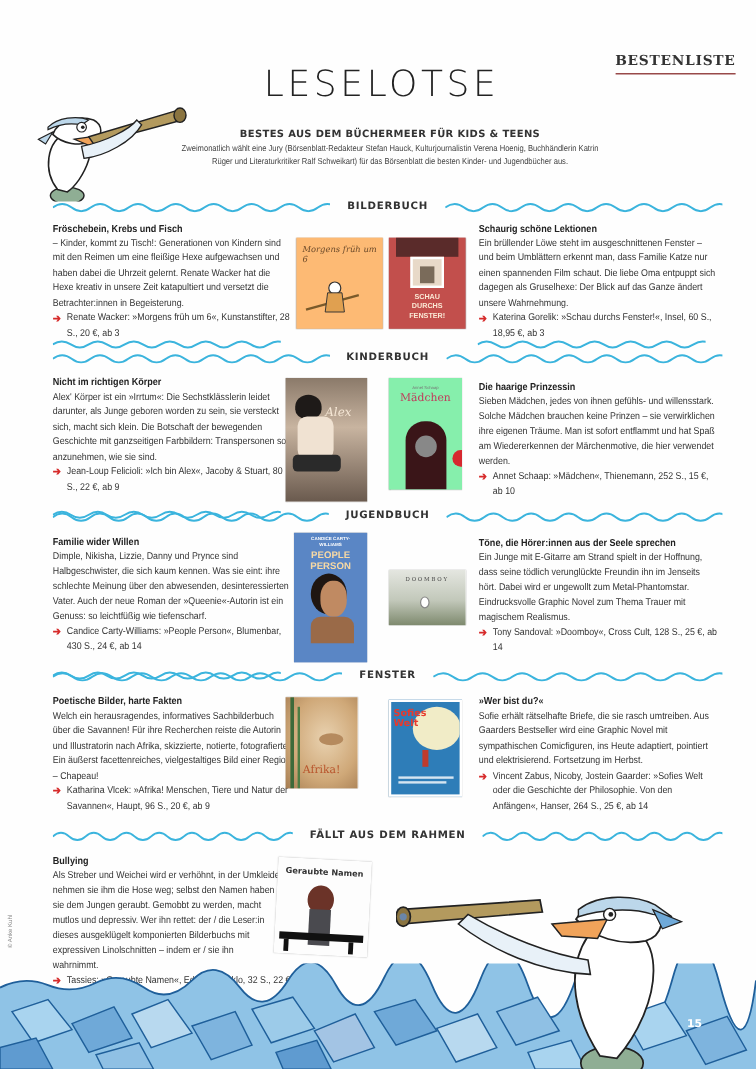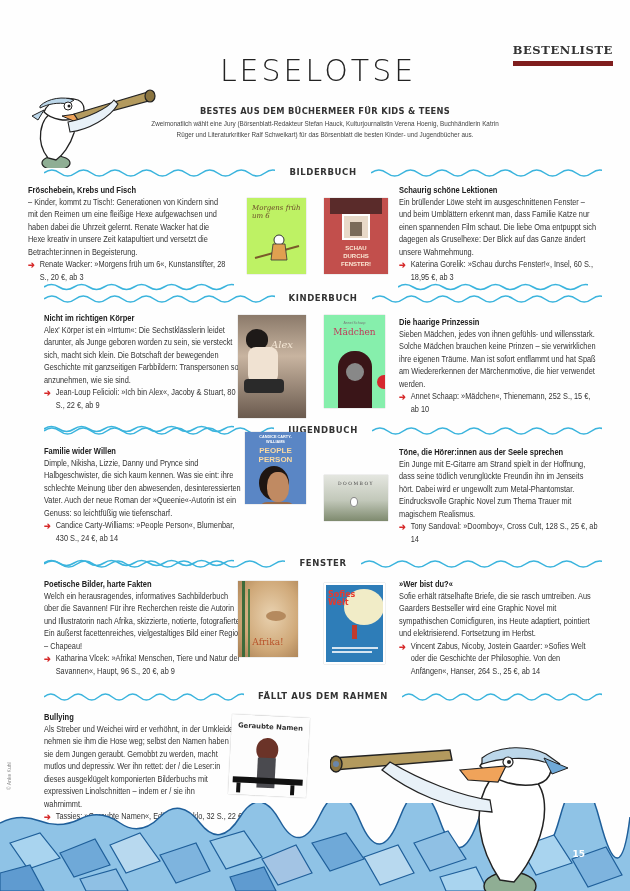--- a/index.html
+++ b/index.html
@@ -1,19 +1,19 @@
 <!DOCTYPE html>
 <html><head>
 <meta charset="utf-8">
 <style>
   * { box-sizing: border-box; margin: 0; padding: 0; }
   html, body { width: 630px; height: 891px; background: #fefefe; overflow: hidden; }
   body { position: relative; font-family: "Liberation Sans", "DejaVu Sans", sans-serif; color: #2a2a2a; }
 
-  .rubric { position: absolute; right: 17px; top: 43px; font-family: "DejaVu Serif", "Liberation Serif", serif; font-weight: bold; font-size: 11.5px; letter-spacing: 0.6px; color: #333; padding-bottom: 4px; border-bottom: 5px solid #7f1d1d; }
+  .rubric { position: absolute; right: 17px; top: 43px; font-family: "DejaVu Serif", "Liberation Serif", serif; font-weight: bold; font-size: 11.5px; letter-spacing: 0.6px; color: #333; padding-bottom: 4px; border-bottom: 1px solid #7f1d1d; }
   .title { position: absolute; left: 0; width: 630px; top: 53px; text-align: center; font-family: "DejaVu Sans", sans-serif; font-weight: 300; font-size: 30px; letter-spacing: 3px; color: #222; padding-left: 6px; }
   .subtitle { position: absolute; left: 160px; width: 330px; top: 106px; text-align: center; font-family: "DejaVu Sans", sans-serif; font-weight: bold; font-size: 8.3px; letter-spacing: 0.3px; color: #333; }
   .intro { position: absolute; left: 120px; width: 410px; top: 118px; text-align: center; font-family: "Liberation Sans", sans-serif; font-size: 7.2px; line-height: 11px; color: #444; transform: scaleX(0.88); transform-origin: center top; }
 
   .wave-row { position: absolute; left: 44px; width: 558px; height: 14px; display: flex; align-items: center; }
   .wave-row .wave { flex: 1; height: 10px; }
   .wave-row .label { padding: 0 14px; font-family: "DejaVu Sans", sans-serif; font-weight: bold; font-size: 8.5px; letter-spacing: 0.6px; color: #333; white-space: nowrap; }
   .wave-full { position: absolute; height: 10px; }
 
   .review { position: absolute; width: 200px; font-family: "Liberation Sans", sans-serif; font-size: 8.2px; line-height: 12.5px; color: #333; }
@@ -108,28 +108,28 @@
 <svg class="wave-full" style="left:398px;top:282px;width:190px" preserveAspectRatio="none" viewBox="0 0 190 10">
     <path d="M0 5 Q7.5 0 15 5 T30 5 T45 5 T60 5 T75 5 T90 5 T105 5 T120 5 T135 5 T150 5 T165 5 T180 5 T195 5" fill="none" stroke="#3bb4dd" stroke-width="1.6"></path>
   </svg>
 <svg class="wave-full" style="left:44px;top:424px;width:190px" preserveAspectRatio="none" viewBox="0 0 190 10">
     <path d="M0 5 Q7.5 0 15 5 T30 5 T45 5 T60 5 T75 5 T90 5 T105 5 T120 5 T135 5 T150 5 T165 5 T180 5 T195 5" fill="none" stroke="#3bb4dd" stroke-width="1.6"></path>
   </svg>
 <svg class="wave-full" style="left:44px;top:558px;width:190px" preserveAspectRatio="none" viewBox="0 0 190 10">
     <path d="M0 5 Q7.5 0 15 5 T30 5 T45 5 T60 5 T75 5 T90 5 T105 5 T120 5 T135 5 T150 5 T165 5 T180 5 T195 5" fill="none" stroke="#3bb4dd" stroke-width="1.6"></path>
   </svg>
 
-<div class="review" style="left:28px;top:184px">
+<div class="review" style="left:44px;top:184px">
   <div class="inner">
     <h3>Fröschebein, Krebs und Fisch</h3>
     <p>– Kinder, kommt zu Tisch!: Generationen von Kindern sind mit den Reimen um eine fleißige Hexe aufgewachsen und haben dabei die Uhrzeit gelernt. Renate Wacker hat die Hexe kreativ in unsere Zeit katapultiert und versetzt die Betrachter:innen in Begeisterung.</p>
     <p class="ref"><span class="arrow">➔</span><span>Renate Wacker: »Morgens früh um 6«, Kunstanstifter, 28 S., 20 €, ab 3</span></p>
   </div>
 </div>
-<div class="cover" style="left:247px;top:198px;width:59px;height:76px;background:#bef264">
+<div class="cover" style="left:247px;top:198px;width:72px;height:76px;background:#fdba74">
   <div class="ct" style="top:6px;font-family:'DejaVu Serif',serif;font-style:italic;font-size:7px;color:#6b4a2a;padding:0 5px;text-align:left">Morgens früh um 6</div>
   <svg style="position:absolute;left:6px;top:30px" width="48" height="40">
       <line x1="2" y1="30" x2="46" y2="18" stroke="#7a5a2a" stroke-width="2"></line>
       <circle cx="26" cy="12" r="5" fill="#fff" stroke="#333"></circle>
       <path d="M20 16 L32 16 L34 32 L18 32 Z" fill="#e0a050" stroke="#333" stroke-width=".8"></path>
     </svg>
 </div>
 
 <div class="review" style="left:399px;top:184px">
   <div class="inner">
@@ -174,21 +174,21 @@
   <div style="position:absolute;right:-6px;top:60px;width:14px;height:14px;border-radius:50%;background:#d6282f"></div>
 </div>
 
 <div class="review" style="left:44px;top:445px">
   <div class="inner">
     <h3>Familie wider Willen</h3>
     <p>Dimple, Nikisha, Lizzie, Danny und Prynce sind Halbgeschwister, die sich kaum kennen. Was sie eint: ihre schlechte Meinung über den abwesenden, desinteressierten Vater. Auch der neue Roman der »Queenie«-Autorin ist ein Genuss: so leichtfüßig wie tiefenscharf.</p>
     <p class="ref"><span class="arrow">➔</span><span>Candice Carty-Williams: »People Person«, Blumenbar, 430 S., 24 €, ab 14</span></p>
   </div>
 </div>
-<div class="cover" style="left:245px;top:432px;width:61px;height:72px;background:#5a86c5">
+<div class="cover" style="left:245px;top:444px;width:61px;height:108px;background:#5a86c5">
   <div class="ct" style="top:3px;font-size:3.8px;font-weight:bold;color:#fff;line-height:5px;padding:0 12px">CANDICE CARTY-WILLIAMS</div>
   <div class="ct" style="top:14px;font-size:8px;font-weight:bold;color:#f7d9a4;line-height:9px;padding:0 12px">PEOPLE PERSON</div>
   <div style="position:absolute;left:14px;top:34px;width:30px;height:34px;border-radius:50%;background:#1f1612"></div>
   <div style="position:absolute;left:22px;top:40px;width:22px;height:30px;border-radius:45%;background:#c08a62"></div>
   <div style="position:absolute;left:14px;top:70px;width:36px;height:22px;background:#9a6a48;border-radius:8px 8px 0 0"></div>
 </div>
 
 <div class="review" style="left:399px;top:446px">
   <div class="inner">
     <h3>Töne, die Hörer:innen aus der Seele sprechen</h3>

